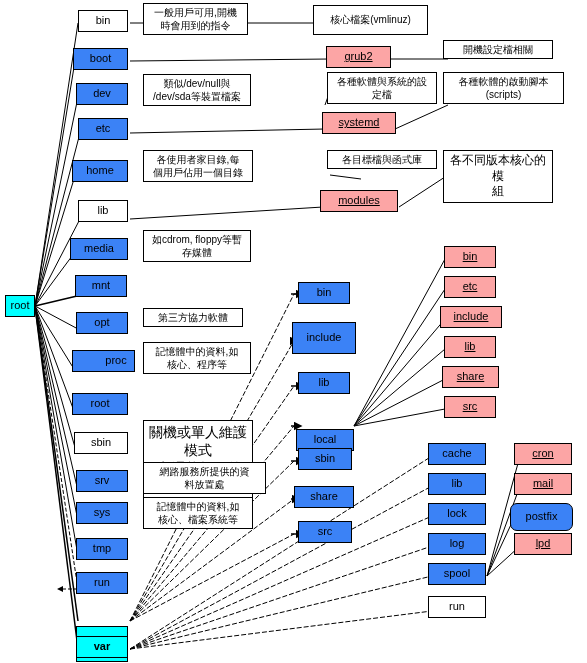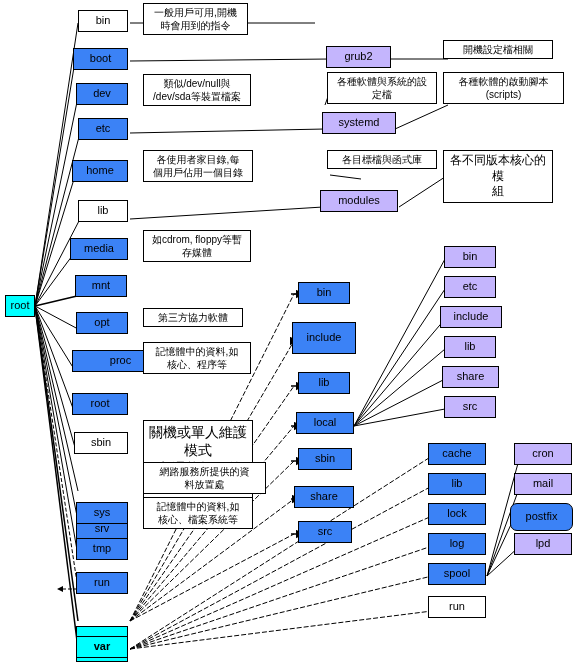--- a/index.html
+++ b/index.html
@@ -30,22 +30,23 @@
     }
     .node-green {
       background: #3b82f6;
       border: 1.5px solid #000;
     }
     .node-cyan {
       background: #00ffff;
       border: 1.5px solid #000;
     }
     .node-gray {
-      background: #c4b5fd;
-      border: 1.5px solid #000;
+      background: #fca5a5;
+      border: 1.5px solid #000;
+      text-decoration: underline;
     }
     .node-white-solid {
       background: #ffffff;
       border: 1.5px solid #000;
     }
     .label-box {
       position: absolute;
       background: #ffffff;
       border: 1px solid #000;
       padding: 2px 4px;
@@ -176,30 +177,30 @@
   </div>
   <div class="node node-green" style="left:70px;top:238px;width:58px;height:22px;">
     <span>media</span>
   </div>
   <div class="node node-green" style="left:75px;top:275px;width:52px;height:22px;">
     <span>mnt</span>
   </div>
   <div class="node node-green" style="left:76px;top:312px;width:52px;height:22px;">
     <span>opt</span>
   </div>
-  <div class="node node-green" style="left:72px;top:350px;width:72px;height:22px;padding-left:29px;">
+  <div class="node node-green" style="left:72px;top:350px;width:63px;height:22px;padding-left:29px;">
     <span>proc</span>
   </div>
   <div class="node node-green" style="left:72px;top:393px;width:56px;height:22px;">
     <span>root</span>
   </div>
   <div class="node node-white-solid" style="left:74px;top:432px;width:54px;height:22px;">
     <span>sbin</span>
   </div>
-  <div class="node node-green" style="left:76px;top:470px;width:52px;height:22px;margin-top:48px;">
+  <div class="node node-green" style="left:76px;top:470px;width:52px;height:22px;">
     <span>srv</span>
   </div>
   <div class="node node-green" style="left:76px;top:502px;width:52px;height:22px;">
     <span>sys</span>
   </div>
   <div class="node node-green" style="left:76px;top:538px;width:52px;height:22px;">
     <span>tmp</span>
   </div>
   <div class="node node-green" style="left:76px;top:572px;width:52px;height:22px;">
     <span>run</span>
@@ -232,20 +233,23 @@
   <div class="label-box" style="left:143px;top:420px;width:110px;font-size:14px;">
     關機或單人維護模式<br>時,還能操作的系統<br>指令
   </div>
   <div class="label-box" style="left:143px;top:462px;width:123px;font-size:10px;">
     網路服務所提供的資<br>料放置處
   </div>
   <div class="label-box" style="left:143px;top:497px;width:110px;font-size:10px;">
     記憶體中的資料,如<br>核心、檔案系統等
   </div>
 
+  <div class="node node-white-solid" style="left:313px;top:5px;width:115px;height:30px;font-size:10px;">
+    <span>核心檔案(vmlinuz)</span>
+  </div>
   <div class="node node-gray" style="left:326px;top:46px;width:65px;height:22px;">
     <span>grub2</span>
   </div>
 
   <div class="label-box" style="left:443px;top:40px;width:110px;font-size:10px;">
     開機設定檔相關
   </div>
 
   <div class="label-box" style="left:327px;top:72px;width:110px;font-size:10px;">
     各種軟體與系統的設<br>定檔
@@ -271,21 +275,21 @@
 
   <div class="node node-green" style="left:298px;top:282px;width:52px;height:22px;">
     <span>bin</span>
   </div>
   <div class="node node-green" style="left:292px;top:322px;width:64px;height:32px;">
     <span>include</span>
   </div>
   <div class="node node-green" style="left:298px;top:372px;width:52px;height:22px;">
     <span>lib</span>
   </div>
-  <div class="node node-green" style="left:296px;top:412px;width:58px;height:22px;align-items:center;">
+  <div class="node node-green" style="left:296px;top:429px;width:58px;height:22px;align-items:center;">
     <span>local</span>
   </div>
   <div class="node node-green" style="left:298px;top:448px;width:54px;height:22px;">
     <span>sbin</span>
   </div>
   <div class="node node-green" style="left:294px;top:486px;width:60px;height:22px;">
     <span>share</span>
   </div>
   <div class="node node-green" style="left:298px;top:521px;width:54px;height:22px;">
     <span>src</span>

